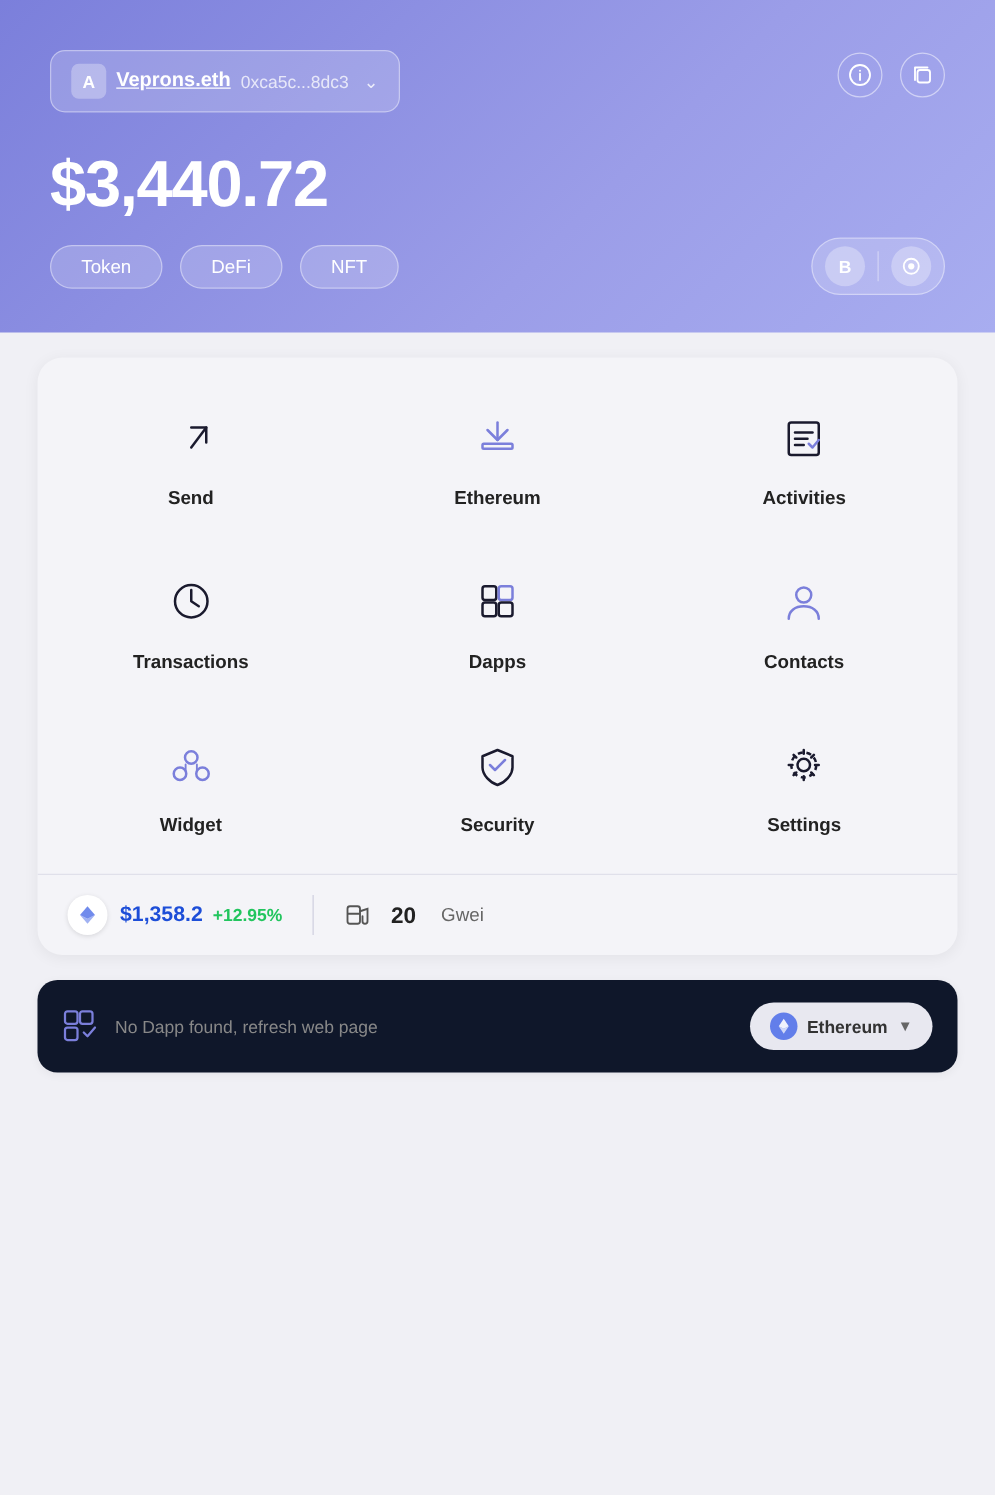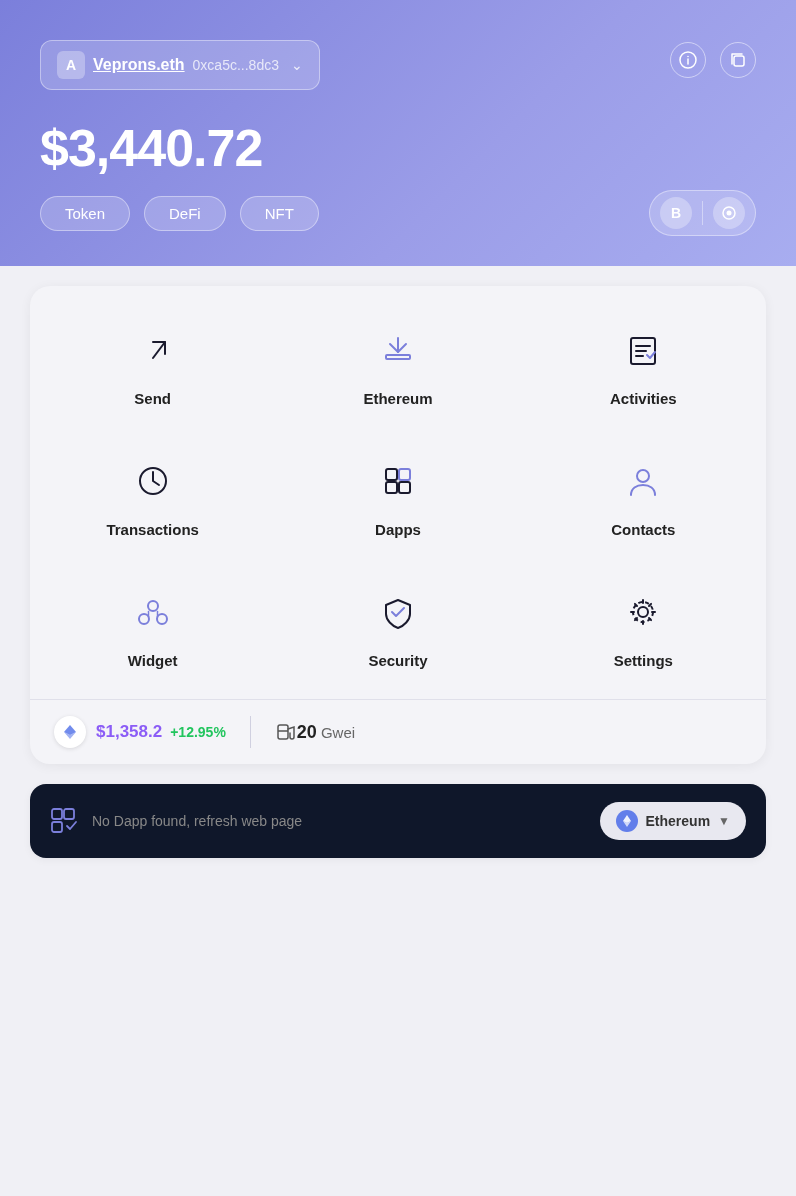--- a/index.html
+++ b/index.html
@@ -161,38 +161,38 @@
       width: 32px; height: 32px;
       border-radius: 50%;
       background: white;
       box-shadow: 0 1px 4px rgba(0,0,0,0.12);
       display: flex; align-items: center; justify-content: center;
       margin-right: 10px;
     }
     .ticker-price {
       font-size: 17px;
       font-weight: 700;
-      color: #8b5cf6;
+      color: #1d4ed8;
     }
     .ticker-change {
       font-size: 14px;
       font-weight: 600;
       color: #22c55e;
       margin-left: 8px;
     }
     .ticker-divider {
       width: 1px;
       height: 32px;
       background: #d0d0e0;
       margin: 0 24px;
     }
     .gas-section {
       display: flex;
       align-items: center;
-      gap: 0;
+      gap: 16px;
     }
     .gas-value {
       font-size: 18px;
       font-weight: 700;
       color: #222;
     }
     .gas-unit {
       font-size: 15px;
       color: #666;
       margin-left: 4px;

